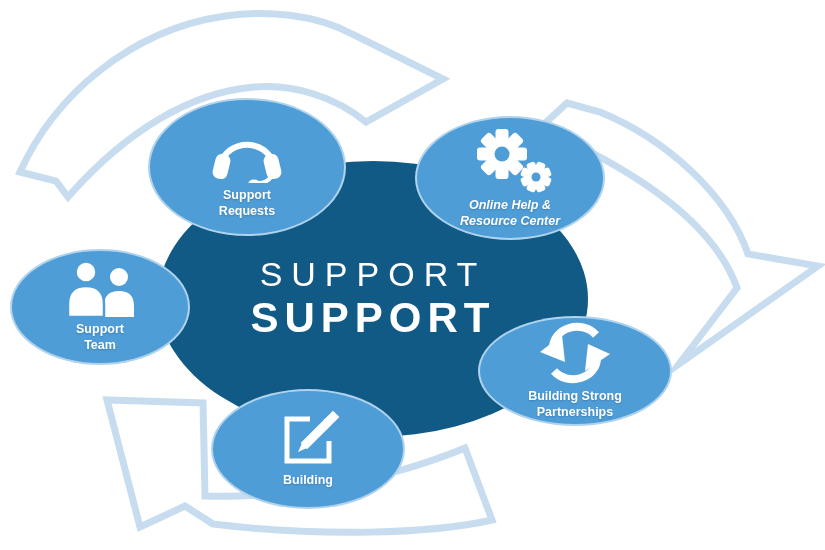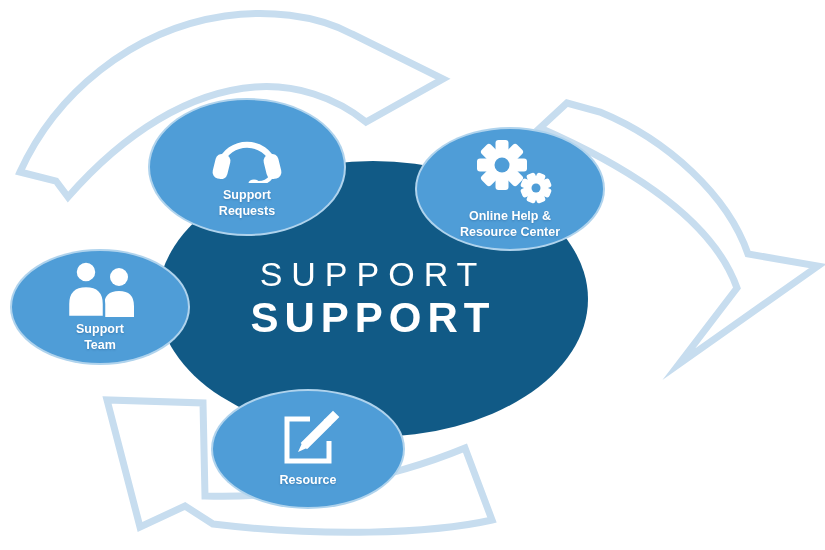--- a/index.html
+++ b/index.html
@@ -36,21 +36,21 @@
     box-sizing:border-box;
     display:flex;flex-direction:column;align-items:center;justify-content:center;
   }
   .node .icon{display:block;flex:0 0 auto;}
   .node .label{
     color:var(--text);font-size:12.5px;font-weight:700;text-align:center;
     line-height:1.25;white-space:pre-line;margin-top:5px;
     text-shadow:0 1px 2px rgba(0,40,80,.25);
   }
   .node-support-requests{left:148px;top:98px;width:198px;height:138px;padding-top:6px;}
-  .node-online-help{left:415px;top:127px;width:190px;height:124px;}
+  .node-online-help{left:415px;top:116px;width:190px;height:124px;font-style:italic;}
   .node-support-team{left:10px;top:249px;width:180px;height:116px;}
   .node-partnerships{left:478px;top:316px;width:194px;height:110px;}
   .node-training{left:211px;top:389px;width:194px;height:120px;}
   .hole{fill:var(--node-fill);}
 </style>
 </head>
 <body>
 
 <div class="stage">
 
@@ -109,24 +109,34 @@
       <path d="M43,56 L43,45 Q43,30 58,30 Q73,30 73,45 L73,56 Z" fill="#fff"></path>
       <g stroke="var(--node-fill)" stroke-width="2.5">
         <circle cx="25" cy="11" r="10.5" fill="#fff"></circle>
         <path d="M7,56 L7,43 Q7,25 25,25 Q43,25 43,43 L43,56 Z" fill="#fff"></path>
       </g>
     </svg>
     <div class="label">Support
 Team</div>
   </div>
 
+  <div class="node node-partnerships">
+    <svg class="icon" width="74" height="62" viewBox="0 0 74 62" aria-hidden="true">
+      <path d="M58,13 A24,21 0 0 0 15,26" fill="none" stroke="#fff" stroke-width="8"></path>
+      <polygon points="24,13 2,30 27,40" fill="#fff"></polygon>
+      <path d="M16,49 A24,21 0 0 0 59,36" fill="none" stroke="#fff" stroke-width="8"></path>
+      <polygon points="50,22 72,32 47,49" fill="#fff"></polygon>
+    </svg>
+    <div class="label">Building Strong
+Partnerships</div>
+  </div>
 
   <div class="node node-training">
     <svg class="icon" width="64" height="58" viewBox="0 0 64 58" aria-hidden="true">
       <path d="M34,9 H11 V51 H53 V31" fill="none" stroke="#fff" stroke-width="5"></path>
       <path d="M49,15 L31,33" stroke="#fff" stroke-width="9" stroke-linecap="square"></path>
       <path d="M57,7 L54,10" stroke="#fff" stroke-width="9" stroke-linecap="square"></path>
       <polygon points="22,42 27,31 33,37" fill="#fff"></polygon>
     </svg>
-    <div class="label">Resource</div>
+    <div class="label">Building</div>
   </div>
 
 </div>
 
 </body></html>

